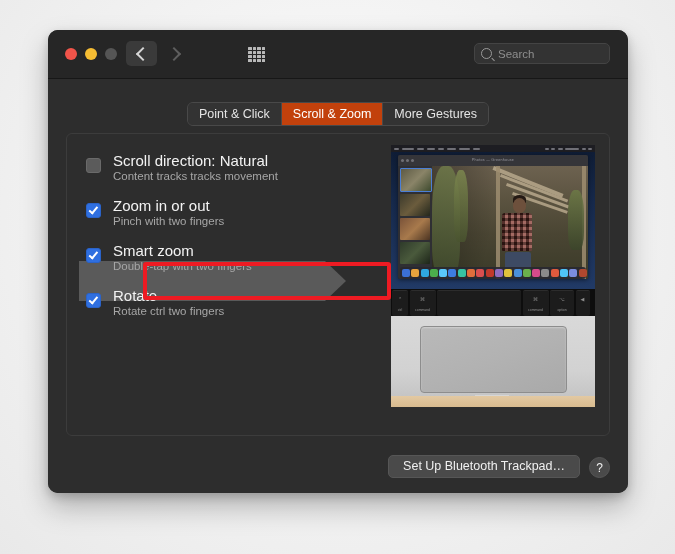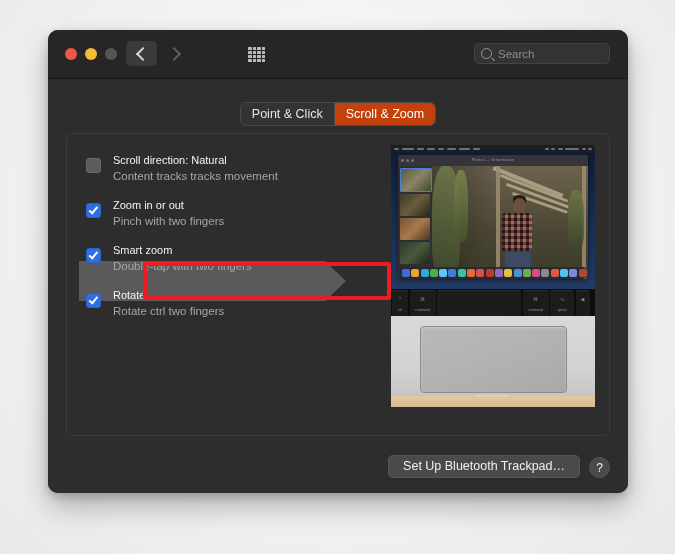--- a/index.html
+++ b/index.html
@@ -234,21 +234,21 @@
     border-right: 2px solid #ffffff;
     border-bottom: 2px solid #ffffff;
     transform: rotate(40deg);
   }
   .cbox.off {
     background: #5b5b5b;
     border: 1px solid #6a6a6a;
   }
   .opt-txt { margin-left: 12px; }
   .opt-title {
-    font-size: 11px;
+    font-size: 15px;
     color: #f3f3f3;
     line-height: 17px;
     margin-top: 3px;
   }
   .opt-sub {
     font-size: 11.5px;
     color: #a6a6a6;
     line-height: 15px;
   }
 
@@ -600,20 +600,21 @@
       <input id="search-input" type="text" placeholder="Search" style="">
     </div>
   </div>
 
   <div id="winbody">
 
     <div id="tabbar">
       <div id="tabs">
         <div class="tab">Point &amp; Click</div>
         <div class="tab active">Scroll &amp; Zoom</div>
+        <div class="tab">More Gestures</div>
       </div>
     </div>
 
     <div id="panel">
 
       <div id="highlight-band"></div>
       <div id="highlight-arrow"></div>
 
       <div id="options">
 

